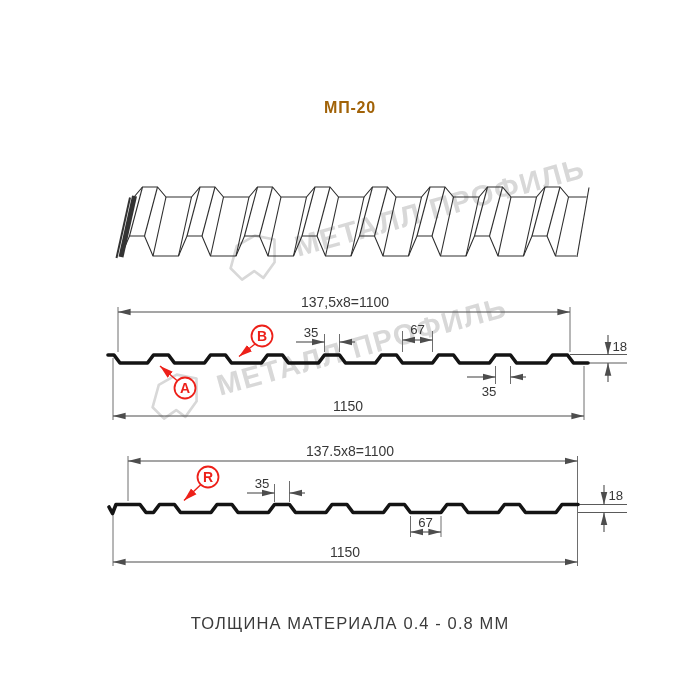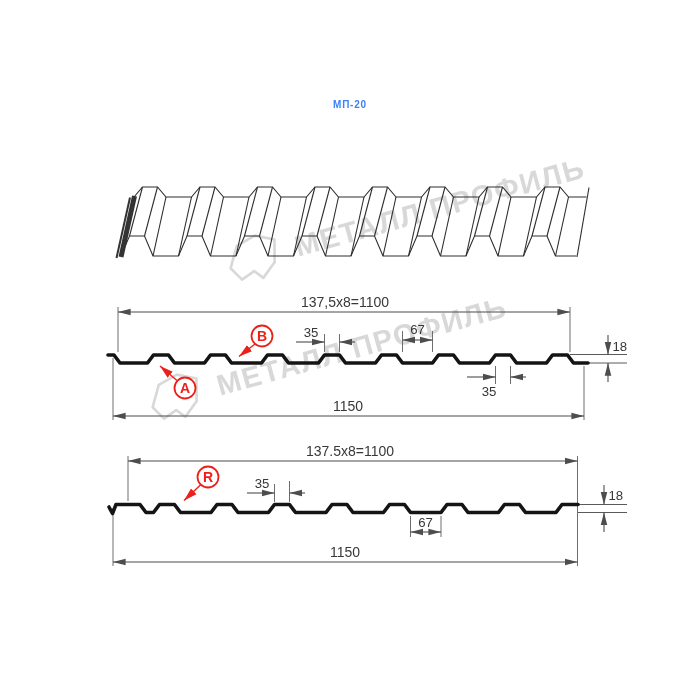--- a/index.html
+++ b/index.html
@@ -1,21 +1,21 @@
 <!DOCTYPE html>
 <html><head>
 <meta charset="utf-8">
 <style>
   html,body{margin:0;padding:0;background:#fff;}
   #stage{position:relative;width:700px;height:700px;background:#ffffff;overflow:hidden;
          font-family:"Liberation Sans","DejaVu Sans",sans-serif;}
   .title{position:absolute;left:0;top:55px;width:700px;text-align:center;
          font-size:31px;font-weight:bold;letter-spacing:2px;color:#0f0f0f;z-index:3;}
   .subtitle{position:absolute;left:0;top:99px;width:700px;text-align:center;
-         font-size:10px;font-weight:bold;letter-spacing:.8px;color:#3b82f6;z-index:3;}
+         font-size:16px;font-weight:bold;letter-spacing:.8px;color:#a16207;z-index:3;}
   .footnote{position:absolute;left:0;top:614px;width:700px;text-align:center;
          font-size:16.5px;letter-spacing:1.1px;color:#3b3b3b;z-index:3;}
   .wm{position:absolute;display:flex;align-items:center;gap:14px;z-index:1;
       transform:rotate(-15.5deg);transform-origin:0 50%;white-space:nowrap;}
   .wm-text{font-size:29px;font-weight:bold;letter-spacing:1.5px;color:#d8d8d8;}
   #diagram{position:absolute;left:0;top:0;z-index:2;}
   
   .ext{stroke:#6e6e6e;stroke-width:1;fill:none;}
   .thin{stroke:#5a5a5a;stroke-width:1;fill:none;}
   .dim{stroke:#4d4d4d;stroke-width:1.1;fill:none;}
@@ -185,13 +185,14 @@
       <text class="dimtxt-l" x="608.5" y="500">18</text>
 
       <line class="lead" x1="201" y1="484.5" x2="184" y2="500.5"></line>
       <circle class="redc" cx="208" cy="477" r="10.5"></circle>
       <text class="lbl" x="208" y="481.8">R</text>
 
       <path id="p2" class="prof" d="M109,507 L112.5,513.5 L116,504.5 L140,504.5 L146,512.5 L153.5,512.5 L159.5,504.5 L174.5,504.5 L180.5,512.5 L211,512.5 L217,504.5 L232,504.5 L238,512.5 L268.5,512.5 L274.5,504.5 L289.5,504.5 L295.5,512.5 L326,512.5 L332,504.5 L347,504.5 L353,512.5 L383.5,512.5 L389.5,504.5 L404.5,504.5 L410.5,512.5 L441,512.5 L447,504.5 L462,504.5 L468,512.5 L498.5,512.5 L504.5,504.5 L519.5,504.5 L525.5,512.5 L556,512.5 L562,504.5 L578,504.5"></path>
     </g>
   </svg>
 
+  <div class="footnote">ТОЛЩИНА МАТЕРИАЛА 0.4 - 0.8 ММ</div>
 </div>
 
 </body></html>

